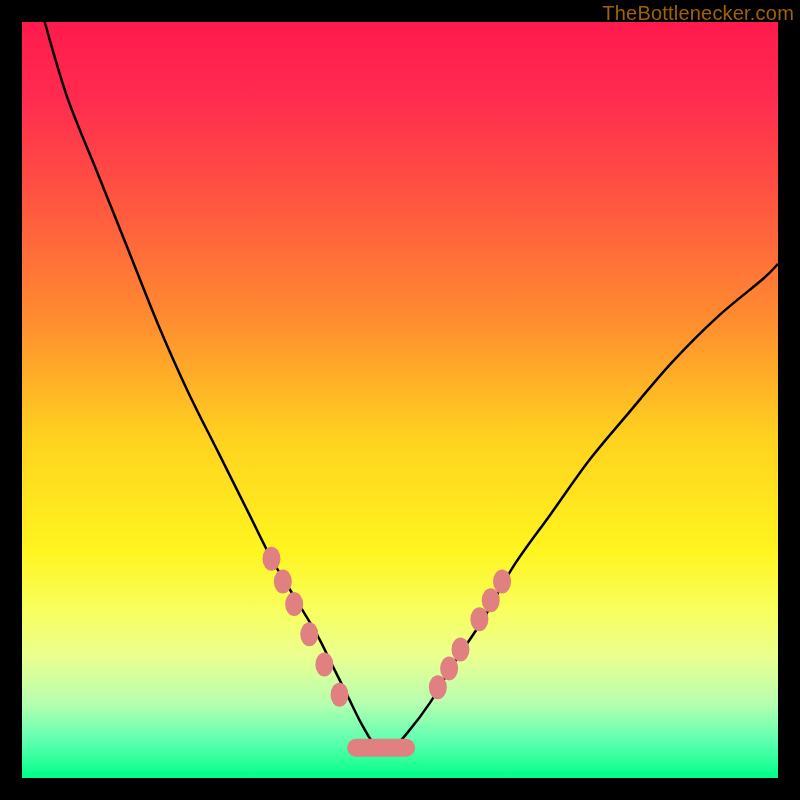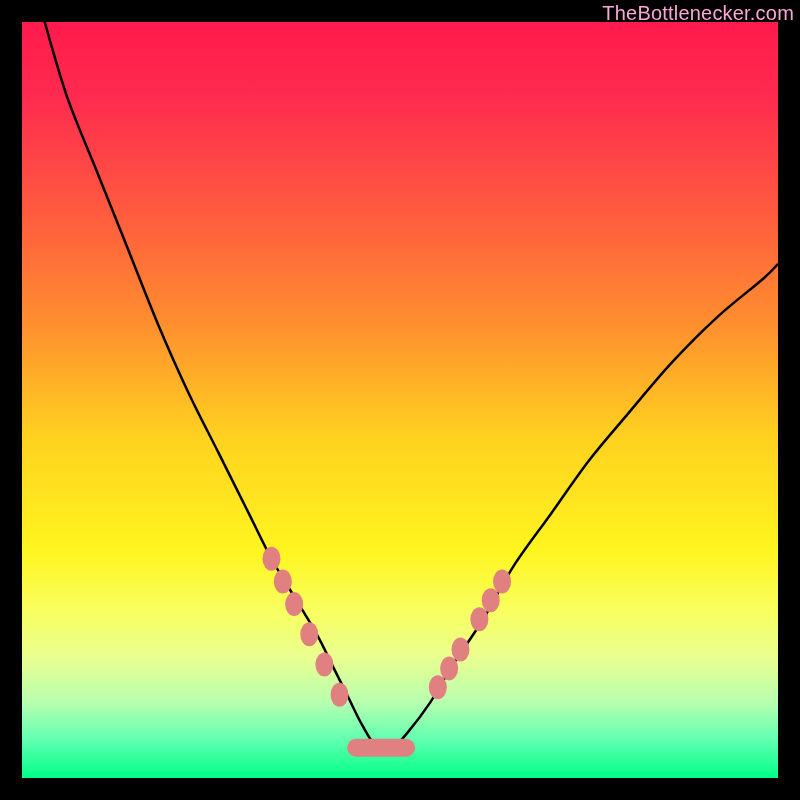--- a/index.html
+++ b/index.html
@@ -23,21 +23,21 @@
     position: absolute;
     top: 0;
     left: 0;
     width: 756px;
     height: 756px;
   }
   .watermark {
     position: absolute;
     top: 2px;
     right: 6px;
-    color: #f9a8d4;
+    color: #a16207;
     font-size: 20px;
     font-weight: 500;
     font-family: Arial, Helvetica, sans-serif;
     letter-spacing: 0.2px;
   }
 </style>
 </head>
 <body>
 
 <div class="watermark">TheBottlenecker.com</div>

